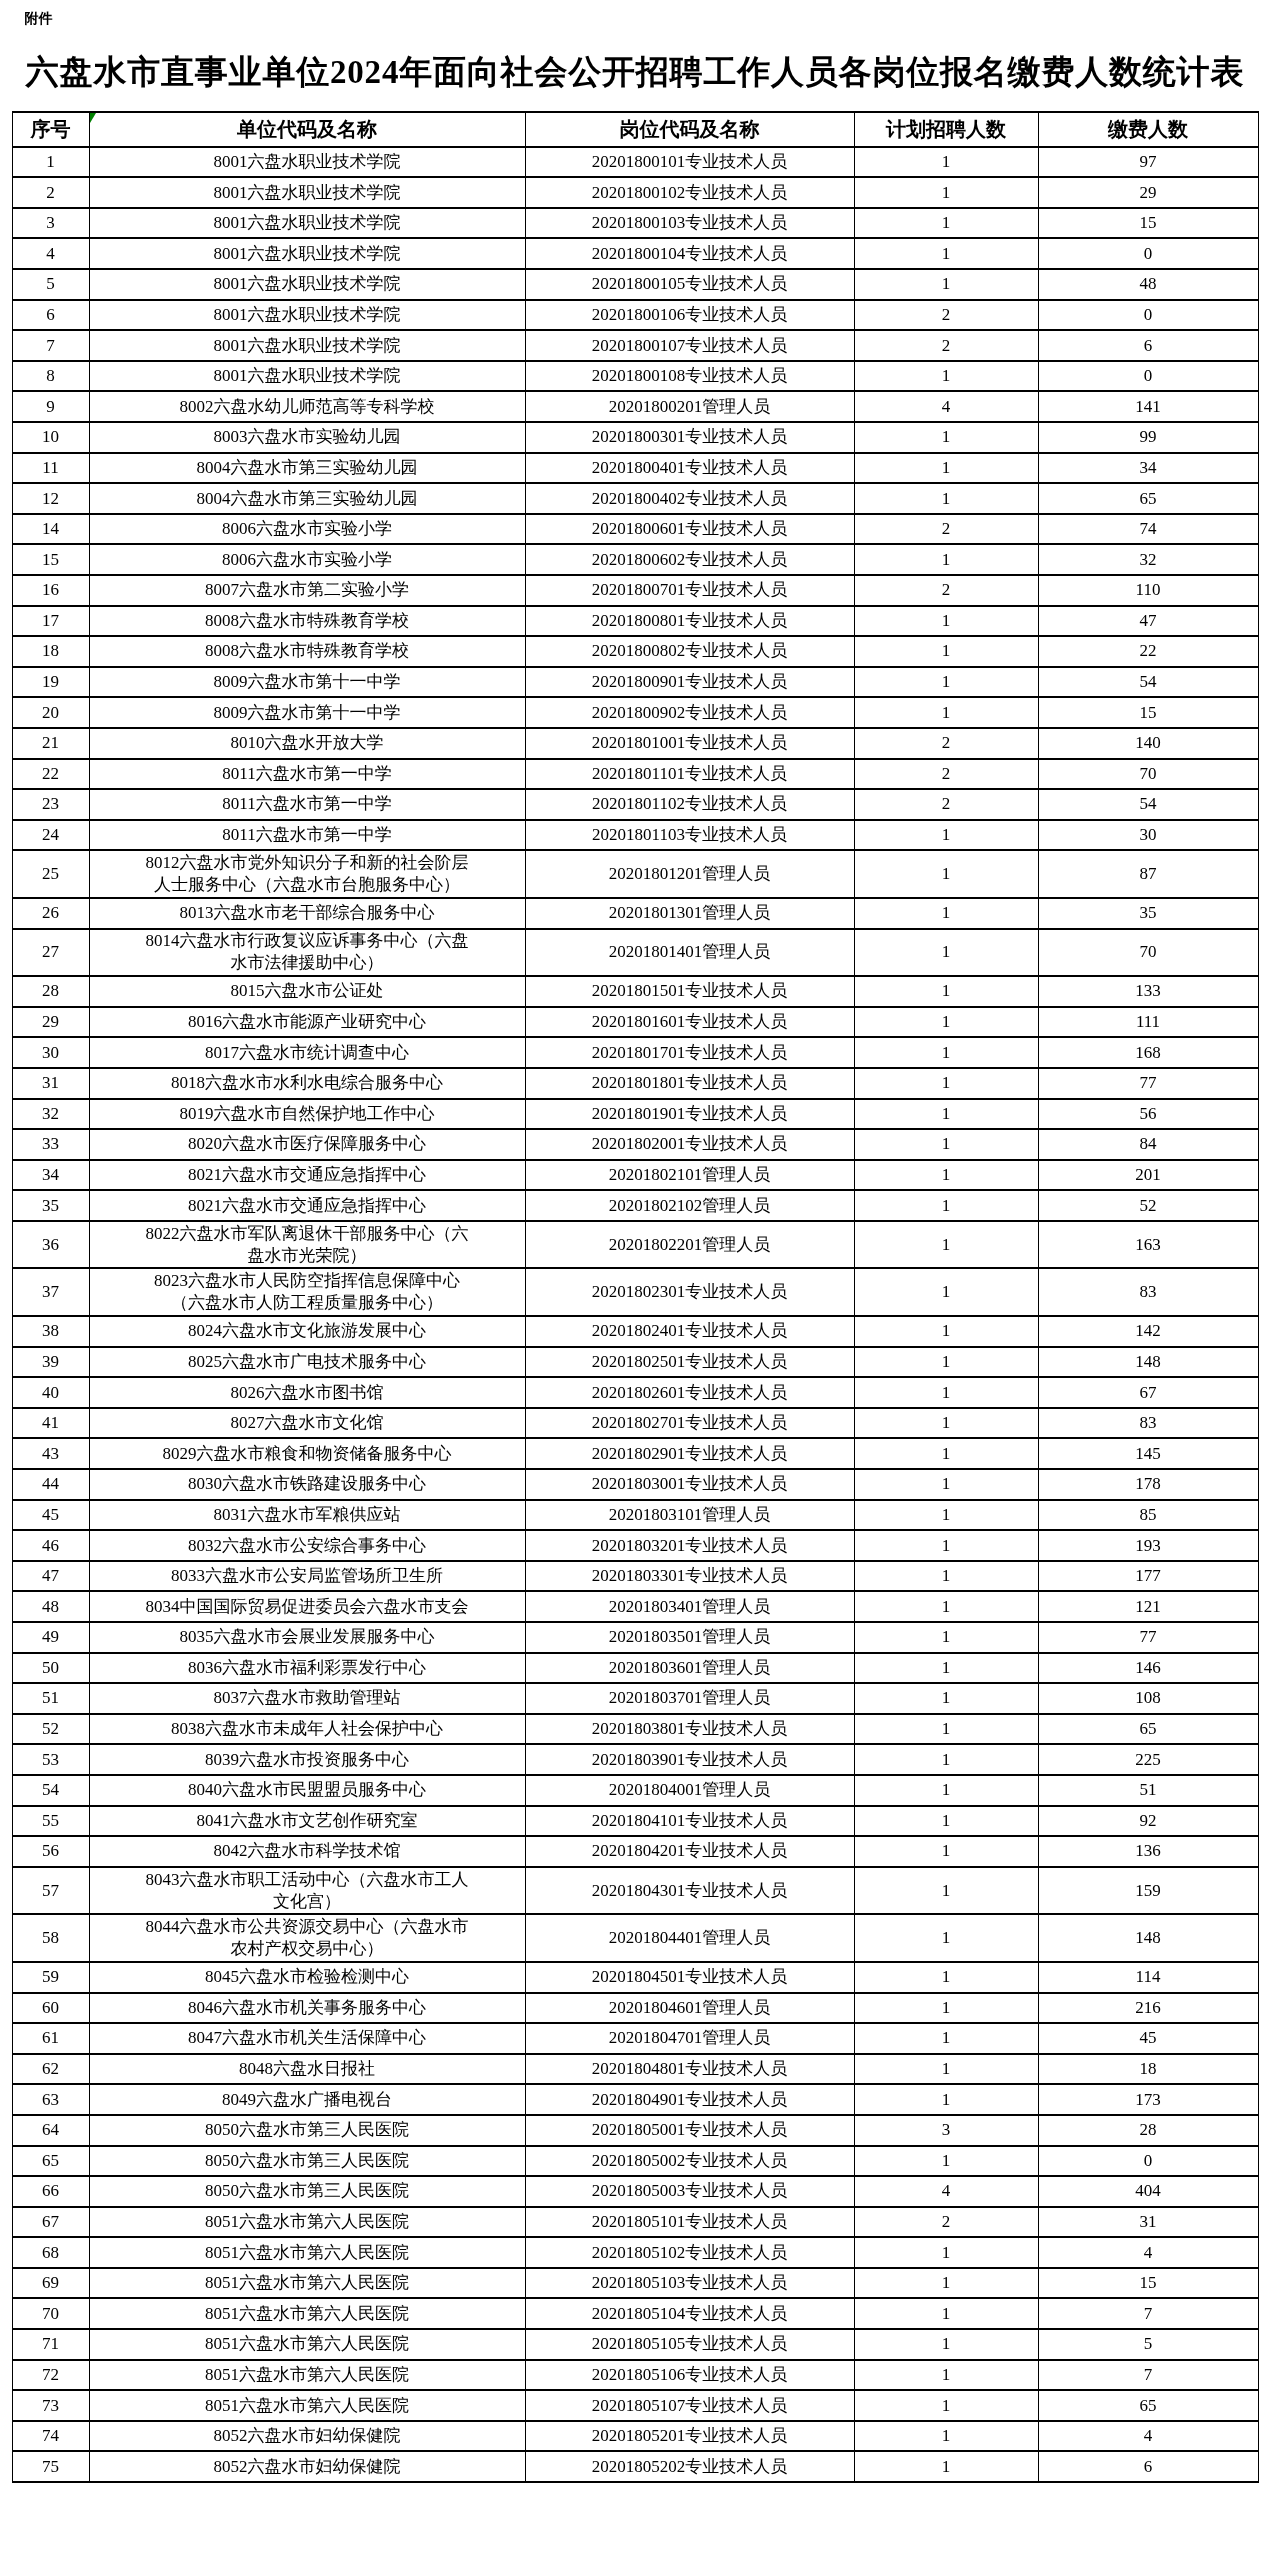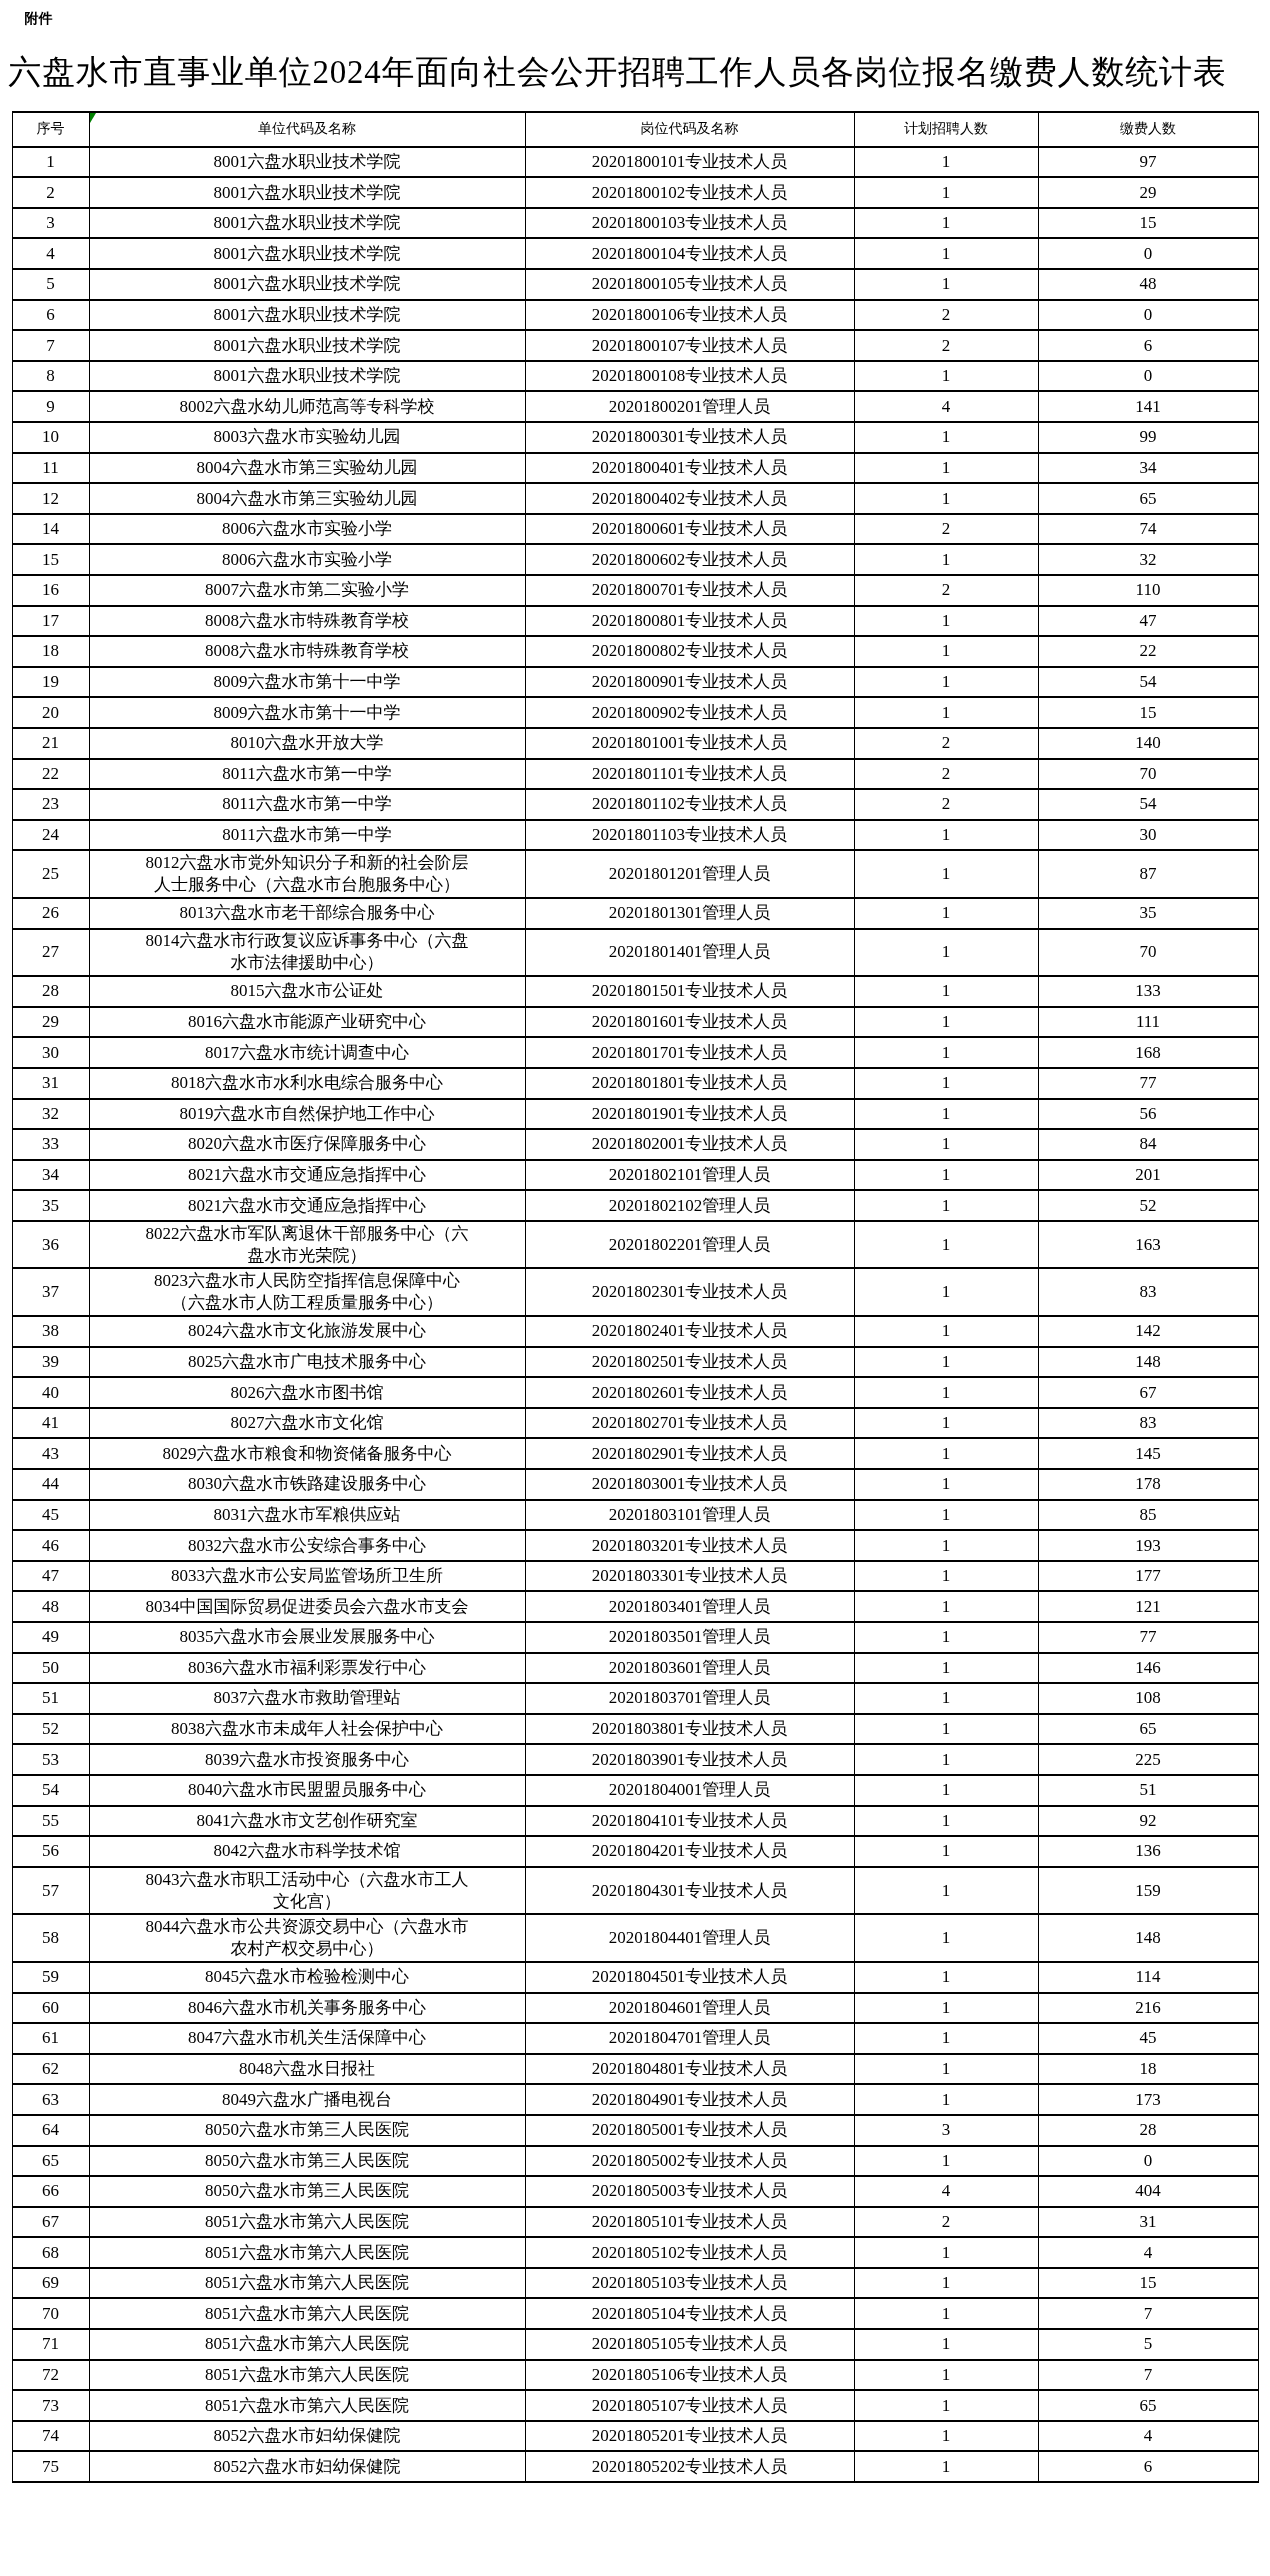--- a/index.html
+++ b/index.html
@@ -13,23 +13,23 @@
     font-family: "Liberation Serif", "DejaVu Serif", serif;
     color: #000000;
   }
   .attachment {
     padding: 9.8px 0 0 24.5px;
     font-size: 14px;
     font-weight: bold;
   }
   .title {
     margin: 26px 8.2px 0 8.2px;
-    text-align: left;
+    text-align: center;
     font-size: 33px;
-    font-weight: normal;
+    font-weight: bold;
     letter-spacing: 0.8px;
     line-height: 1.1;
   }
   table.stats {
     border-collapse: collapse;
     table-layout: fixed;
     width: 1245px;
     margin: 21px auto 0 auto;
     background: #ffffff;
   }
@@ -38,22 +38,22 @@
     border-left: 1.6px solid #000;
     border-right: 1.6px solid #000;
     border-top: 2.5px solid #000;
     border-bottom: 2.5px solid #000;
     text-align: center;
     vertical-align: middle;
     padding: 0.8px 3.3px;
     overflow: hidden;
   }
   table.stats th {
-    font-size: 14px;
-    font-weight: normal;
+    font-size: 20px;
+    font-weight: bold;
     height: 31px;
     position: relative;
   }
   table.stats td {
     font-size: 17px;
     height: 27px;
     line-height: 22px;
     font-weight: normal;
   }
   td.unit-cell {

